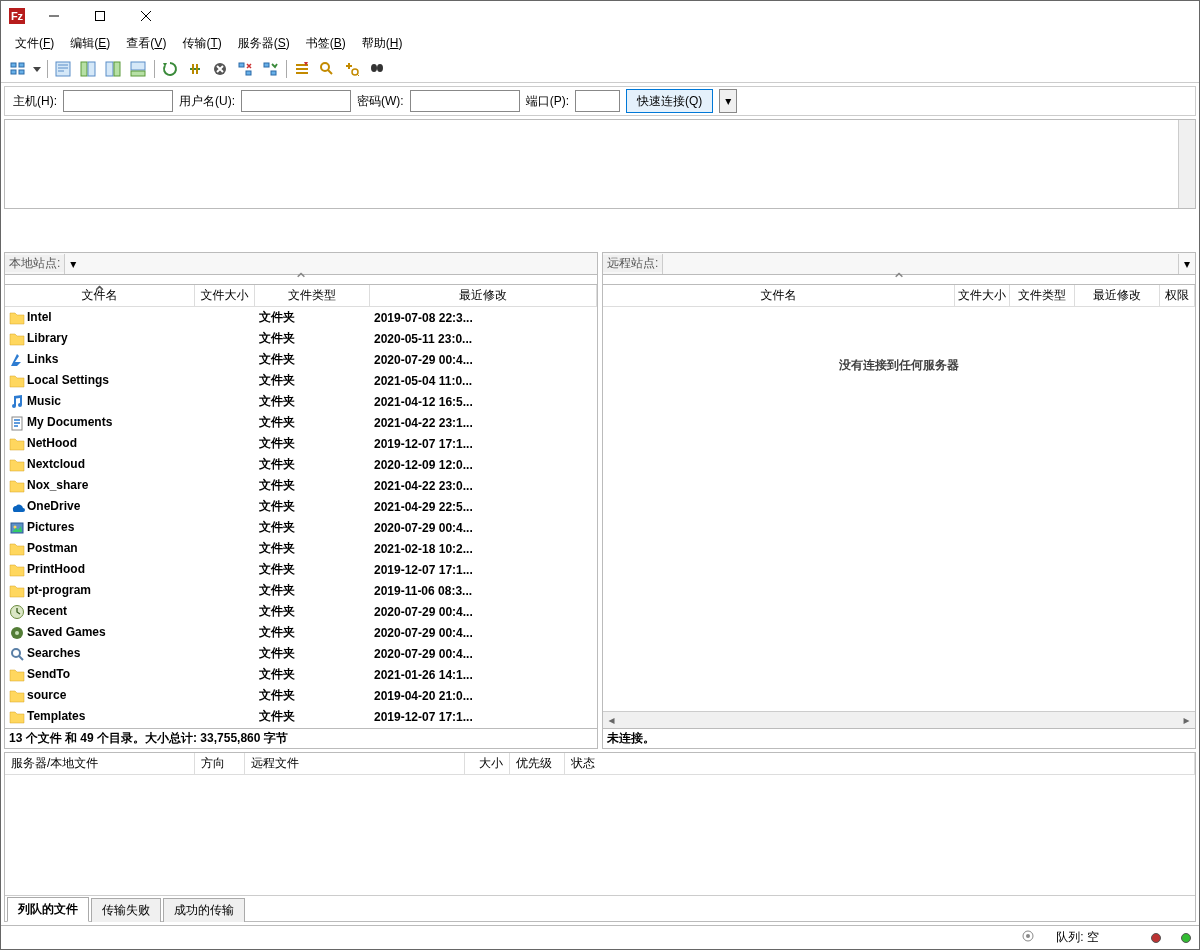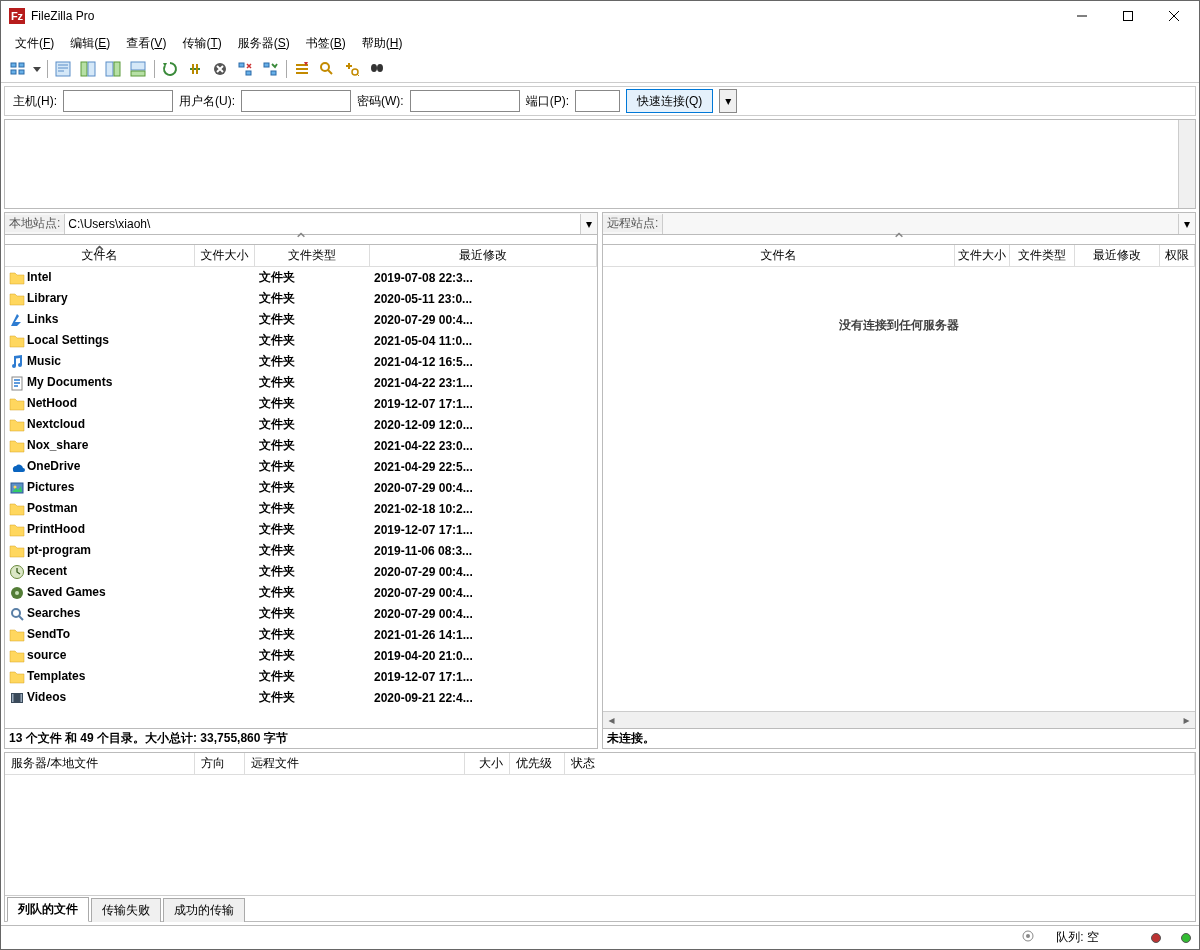--- a/index.html
+++ b/index.html
@@ -29,21 +29,21 @@
 .quickbar input { border: 1px solid #888; height: 22px; padding: 0 3px; }
 .quickbar .btn { border: 1px solid #0078d7; background: #e5f1fb; padding: 2px 10px; height: 24px; }
 .quickbar .dropdown-btn { border: 1px solid #888; background: #f0f0f0; width: 18px; height: 24px; display: flex; align-items: center; justify-content: center; }
 
 
 .msglog { height: 90px; border: 1px solid #bbb; margin: 0 3px 3px 3px; position: relative; background: #fff; }
 .msglog .vscroll { position: absolute; right: 0; top: 0; bottom: 0; width: 17px; background: #f0f0f0; border-left: 1px solid #ccc; }
 
 
 .mainpanes { flex: 1; display: flex; margin: 0 3px; gap: 4px; min-height: 0; }
-.pane { flex: 1; display: flex; flex-direction: column; border: 1px solid #bbb; min-width: 0; }
+.pane { flex: 1; display: flex; flex-direction: column; border: 1px solid #bbb; min-width: 0; margin-top: 40px; }
 .pane-head { height: 22px; display: flex; align-items: center; border-bottom: 1px solid #bbb; background: #f7f7f7; }
 .pane-head .lbl { padding: 0 4px; white-space: nowrap; background: #f0f0f0; color: #555; }
 .pane-head .pathbox { flex: 1; height: 20px; border: none; border-left: 1px solid #ccc; padding: 0 3px; }
 .pane-head .dd { width: 17px; height: 20px; display: flex; align-items: center; justify-content: center; border-left: 1px solid #ccc; }
 .pane-tree { height: 10px; border-bottom: 1px solid #bbb; display:flex; align-items:center; justify-content:center; color:#888;}
 .pane-tree .arrowup { font-size:18px; line-height:8px;}
 
 .filelist { flex: 1; overflow: hidden; position: relative; display:flex; flex-direction:column; }
 .filelist .cols { height: 22px; display: flex; border-bottom: 1px solid #ddd; }
 .filelist .cols .col { border-right: 1px solid #ddd; padding: 2px 4px; overflow: hidden; white-space: nowrap; display:flex; align-items:center; position:relative;justify-content:center;}
@@ -123,21 +123,20 @@
     <g id="i-video">
         <rect x="2" y="3" width="12" height="10" fill="#3a4a5a"></rect>
         <rect x="3" y="4" width="1.5" height="8" fill="#9ab"></rect>
         <rect x="11.5" y="4" width="1.5" height="8" fill="#9ab"></rect>
       </g>
   </defs>
 </svg>
 
 <div class="titlebar">
   <span class="logo">Fz</span>
-  <span class="title">FileZilla Pro</span>
   <div class="winbtn">
       <svg width="10" height="10">
         <path d="M0 5 L10 5" stroke="#000"></path>
       </svg>
     </div>
   <div class="winbtn">
       <svg width="10" height="10">
         <rect x="0.5" y="0.5" width="9" height="9" fill="none" stroke="#000"></rect>
       </svg>
     </div>
@@ -273,21 +272,20 @@
 
 <div class="msglog">
   <div class="vscroll"></div>
 </div>
 
 <div class="mainpanes">
 
   <div class="pane">
     <div class="pane-head">
       <span class="lbl">本地站点:</span>
-      <input class="pathbox" value="C:\Users\xiaoh\" style="">
       <span class="dd">▾</span>
     </div>
     <div class="pane-tree">
         <span class="arrowup">⌃</span>
       </div>
     <div class="filelist">
       <div class="cols">
         <div class="col" style="width:190px">
             <span>文件名</span>
             <span class="sort-arrow">⌃</span>

